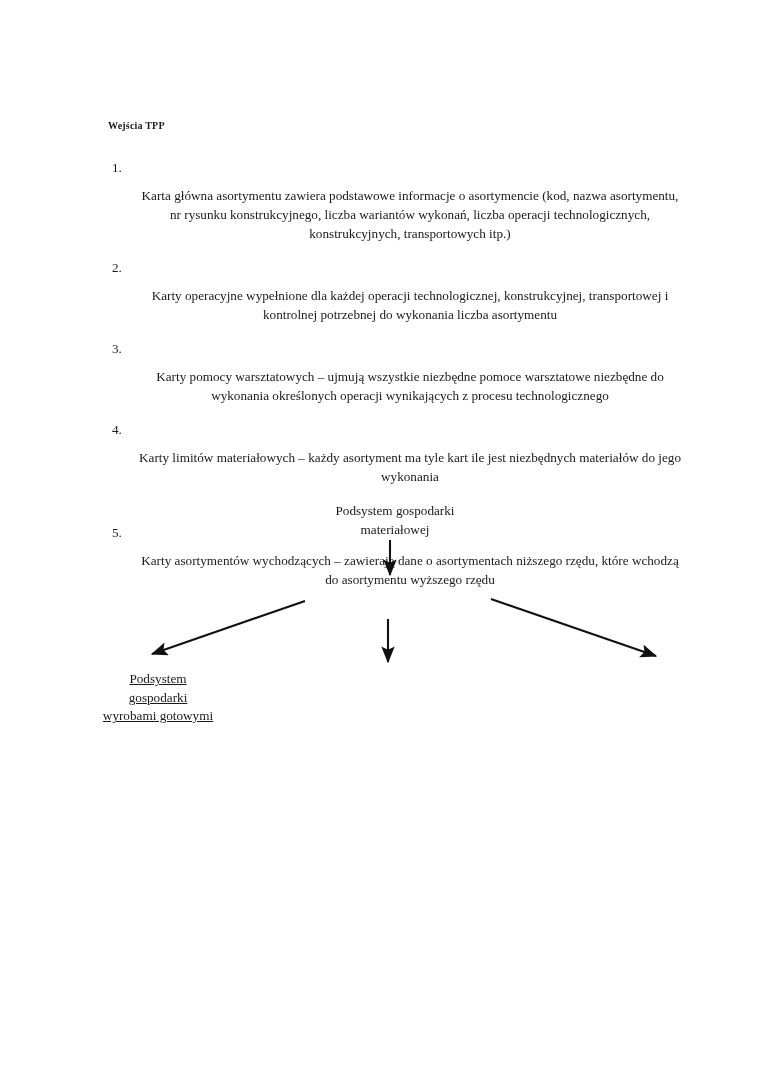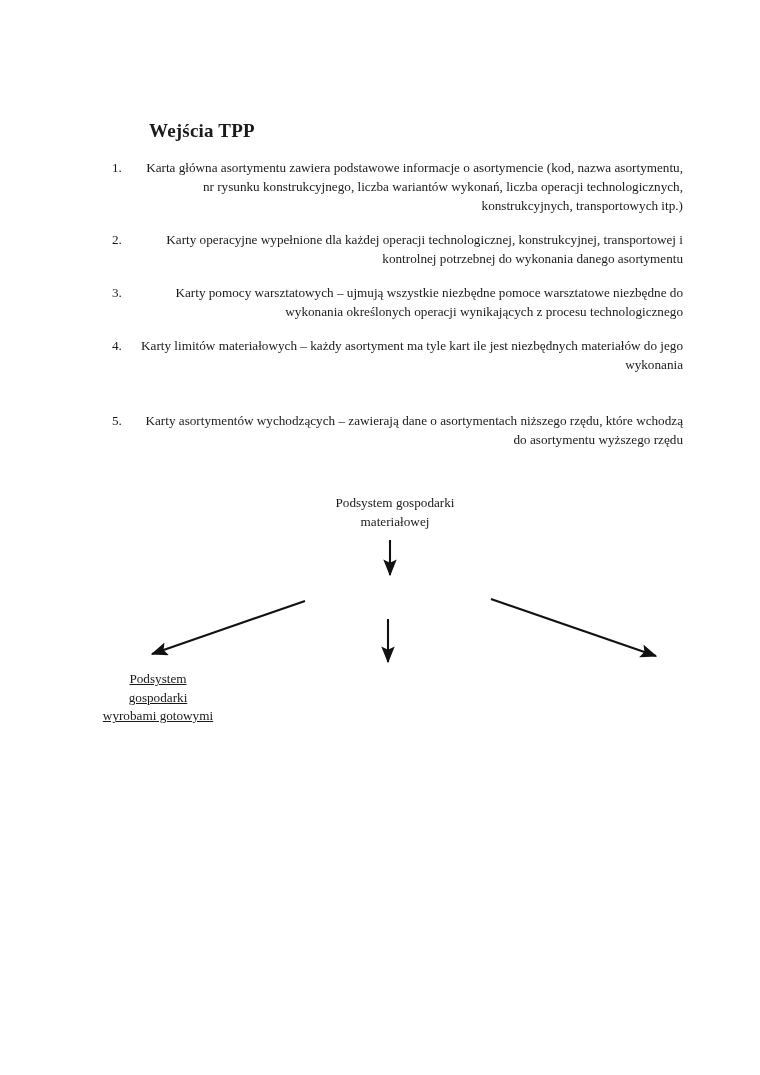--- a/index.html
+++ b/index.html
@@ -22,26 +22,25 @@
     position: absolute;
     inset: 0;
     background: #ffffff;
   }
 
   
   .doc-heading {
     position: absolute;
     left: 108px;
     top: 120px;
-    font-size: 19px;
+    font-size: 10px;
     font-weight: bold;
     letter-spacing: 0.2px;
     line-height: 1.2;
     white-space: nowrap;
-    margin-left: 41px;
   }
 
   
   .numbered-list {
     position: absolute;
     left: 108px;
     top: 158px;
     width: 580px;
   }
   .list-item {
@@ -58,22 +57,23 @@
   }
   .item-number {
     flex: 0 0 auto;
     width: 29px;
     text-align: left;
     padding-left: 4px;
     box-sizing: border-box;
   }
   .item-text {
     flex: 1 1 auto;
-    text-align: right;
+    text-align: center;
     max-width: 546px;
+    margin-top: 28px;
   }
 
   
   .diagram {
     position: absolute;
     left: 0;
     top: 480px;
     width: 760px;
     height: 270px;
   }
@@ -87,21 +87,21 @@
   }
   .node {
     position: absolute;
     font-size: 13.2px;
     line-height: 1.42;
     text-align: center;
     white-space: pre-line;
   }
   .node-top {
     left: 295px;
-    top: 14px;
+    top: 22px;
     width: 200px;
   }
   .node-center {
     left: 295px;
     top: 98px;
     width: 200px;
   }
   .node-left {
     left: 48px;
     top: 190px;
@@ -128,21 +128,21 @@
 
   <div class="numbered-list">
 
     <div class="list-item">
       <span class="item-number">1.</span>
       <span class="item-text">Karta główna asortymentu zawiera podstawowe informacje o asortymencie (kod, nazwa asortymentu, nr rysunku konstrukcyjnego, liczba wariantów wykonań, liczba operacji technologicznych, konstrukcyjnych, transportowych itp.)</span>
     </div>
 
     <div class="list-item">
       <span class="item-number">2.</span>
-      <span class="item-text">Karty operacyjne wypełnione dla każdej operacji technologicznej, konstrukcyjnej, transportowej i kontrolnej potrzebnej do wykonania danego asortymentu</span>
+      <span class="item-text">Karty operacyjne wypełnione dla każdej operacji technologicznej, konstrukcyjnej, transportowej i kontrolnej potrzebnej do wykonania liczba asortymentu</span>
     </div>
 
     <div class="list-item">
       <span class="item-number">3.</span>
       <span class="item-text">Karty pomocy warsztatowych – ujmują wszystkie niezbędne pomoce warsztatowe niezbędne do wykonania określonych operacji wynikających z procesu technologicznego</span>
     </div>
 
     <div class="list-item">
       <span class="item-number">4.</span>
       <span class="item-text">Karty limitów materiałowych – każdy asortyment ma tyle kart ile jest niezbędnych materiałów do jego wykonania</span>

